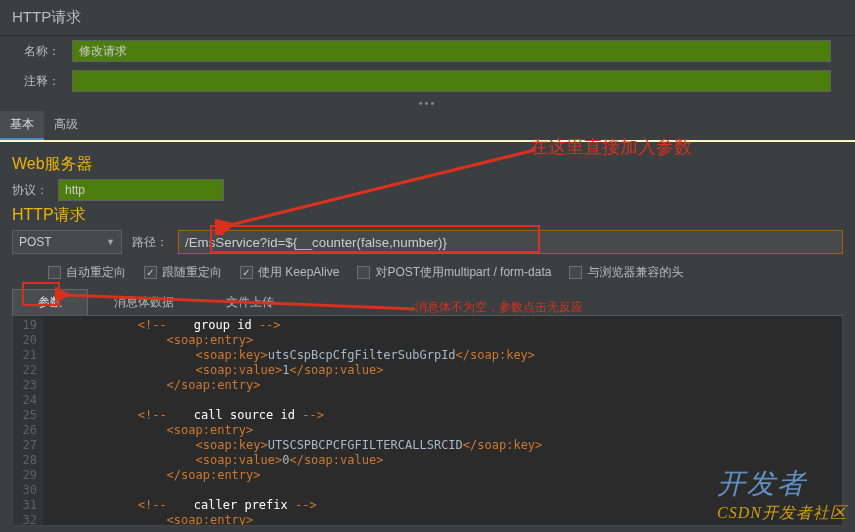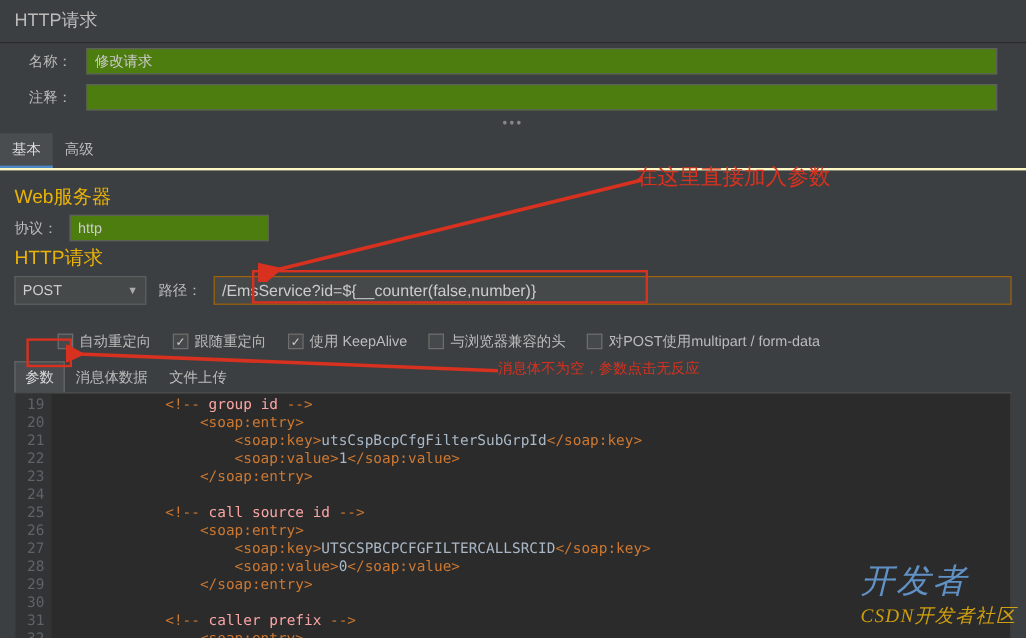--- a/index.html
+++ b/index.html
@@ -11,32 +11,32 @@
 .three-dot { text-align: center; color: #888; font-size: 11px; letter-spacing: 2px; padding: 1px 0 2px; }
 .tab-row { display: flex; border-bottom: 2px solid #fef9c3; background: #3c3f41; }
 .tab { padding: 5px 10px; color: #bbb; cursor: pointer; border-bottom: 2px solid transparent; }
 .tab.active { border-bottom: 2px solid #4a88c7; color: #ddd; background: #4a4d4f; }
 .main-area { padding: 8px 12px 0; position: relative; }
 .section-label { color: #eab308; font-size: 16px; margin: 4px 0 2px; }
 .row-inline { display: flex; gap: 10px; align-items: center; margin: 4px 0; }
 .select { background: #45494a; border: 1px solid #5e6060; color: #ccc; padding: 3px 6px; height: 24px; display: flex; align-items: center; justify-content: space-between; width: 110px; }
 .chev { font-size: 9px; color: #aaa; }
 .path-input { background: #45494a; border: 1px solid #a16207; color: #ccc; padding: 3px 6px; height: 24px; flex: 1; }
-.checkbox-row { display: flex; gap: 18px; margin: 22px 0 8px; align-items: center; padding-left: 36px; }
+.checkbox-row { display: flex; gap: 18px; margin: 10px 0 8px; align-items: center; padding-left: 36px; }
 .cb { display: flex; align-items: center; gap: 5px; }
 .cb-box { width: 13px; height: 13px; border: 1px solid #6e6e6e; background: #45494a; display: inline-flex; align-items: center; justify-content: center; font-size: 10px; color: #ccc; }
 .cb-box.checked::after { content: "✓"; }
 .sub-tab-row { display: flex; gap: 0; border-bottom: 1px solid #555; }
-.sub-tab { padding: 4px 8px; color: #bbb; cursor: pointer; border: 1px solid transparent; border-bottom: none; }
+.sub-tab { padding: 4px 25px; color: #bbb; cursor: pointer; border: 1px solid transparent; border-bottom: none; }
 .sub-tab.active { background: #4a4d4f; border-color: #666; color: #ddd; }
 .code-area { display: flex; background: #2b2b2b; height: 210px; overflow: hidden; border: 1px solid #444; border-top: none; }
 .gutter { background: #313335; color: #606366; text-align: right; padding: 2px 6px 0 4px; font-family: Consolas, monospace; font-size: 12px; line-height: 15px; width: 30px; user-select: none; }
 .lines { font-family: Consolas, monospace; font-size: 12px; line-height: 15px; padding: 2px 0 0 8px; white-space: pre; color: #a9b7c6; }
 .lines .tag { color: #cc7832; }
-.lines .name { color: #fca5a5; }
+.lines .name { color: #ffffff; margin-left: 20px; }
 .annotation1 { position: absolute; top: 135px; left: 530px; color: #d8311f; font-size: 18px; font-weight: 500; pointer-events: none; }
 .annotation2 { position: absolute; top: 299px; left: 415px; color: #d8311f; font-size: 12px; font-weight: 500; pointer-events: none; }
 .redbox1 { position: absolute; border: 2px solid #d8311f; pointer-events: none; }
 .arrow { position: absolute; pointer-events: none; }
 .watermark { position: absolute; right: 8px; bottom: 8px; font-size: 28px; color: #6aa3e0; font-style: italic; letter-spacing: 2px; opacity: 0.85; pointer-events:none; font-family: "KaiTi", serif; }
 .watermark .sub { font-size: 16px; color: #eab308; letter-spacing: 1px; display: block; text-align: right; }
 .ipwrap { display: flex; align-items: center; gap: 6px; }
 .ipwrap .label2 { color: #bbb; white-space: nowrap; }
 </style>
 </head>
@@ -86,25 +86,25 @@
     <div class="cb">
         <span class="cb-box checked"></span>
         <span>跟随重定向</span>
       </div>
     <div class="cb">
         <span class="cb-box checked"></span>
         <span>使用 KeepAlive</span>
       </div>
     <div class="cb">
         <span class="cb-box"></span>
-        <span>与浏览器兼容的头</span>
+        <span>对POST使用multipart / form-data</span>
       </div>
     <div class="cb">
         <span class="cb-box"></span>
-        <span>对POST使用multipart / form-data</span>
+        <span>与浏览器兼容的头</span>
       </div>
   </div>
 
   <div class="sub-tab-row">
     <div class="sub-tab active">参数</div>
     <div class="sub-tab">消息体数据</div>
     <div class="sub-tab">文件上传</div>
   </div>
 
   <div class="code-area">

